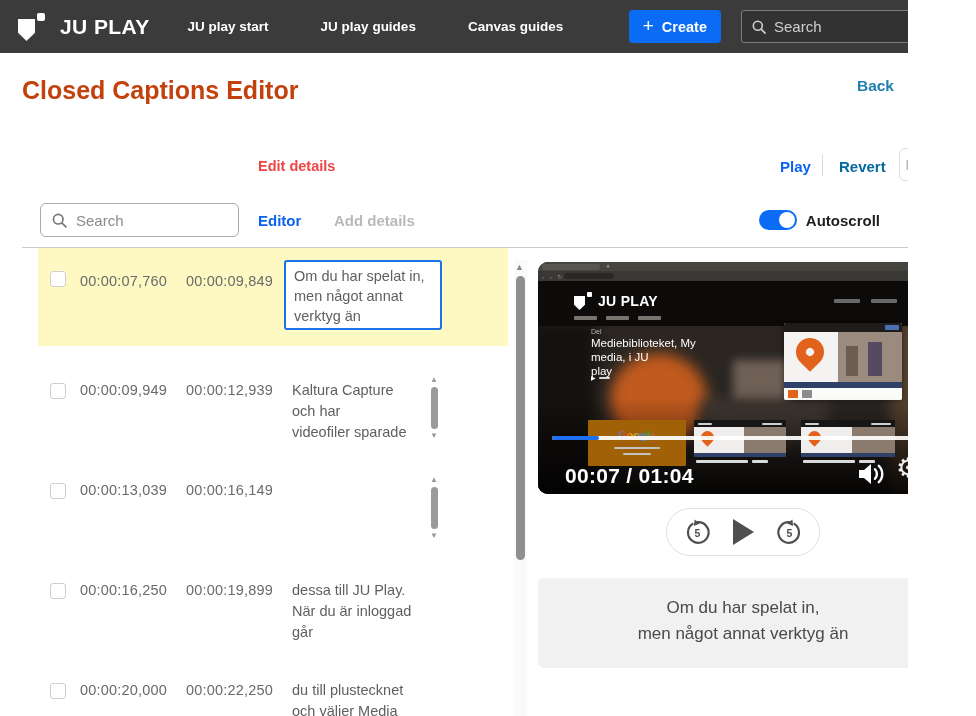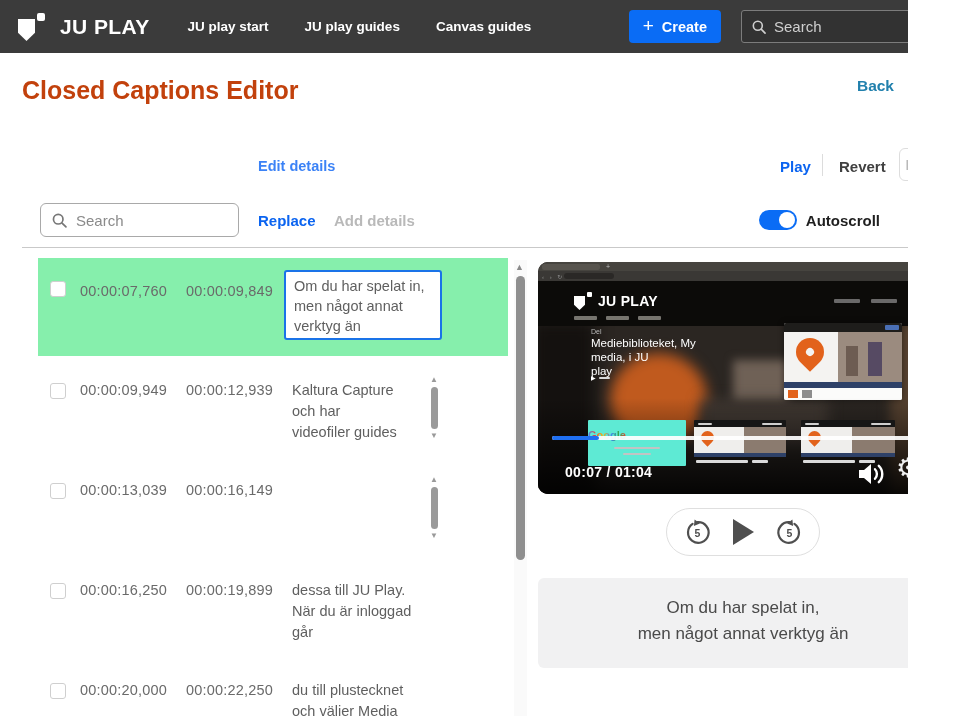--- a/index.html
+++ b/index.html
@@ -6,57 +6,57 @@
   html,body { width: 976px; height: 716px; }
   body { font-family: "Liberation Sans", sans-serif; background: #fff; position: relative; overflow: hidden; }
   #app { position: absolute; inset: 0; width: 908px; height: 716px; overflow: hidden; background:#fff; }
 
   
   .navbar { position:absolute; left:0; top:0; width:976px; height:53px; background:#3b3b3b; display:flex; align-items:center; }
   .julogo { position:relative; width:27px; height:31px; margin-left:18px; flex:0 0 auto; }
   .julogo .lbody { position:absolute; left:0; top:8px; width:17px; height:22px; background:#fff; clip-path:polygon(0 0,100% 0,100% 62%,50% 100%,0 62%); }
   .julogo .ldot { position:absolute; left:19px; top:2px; width:8px; height:8px; background:#fff; border-radius:2px; }
   .brand { color:#fff; font-size:21px; font-weight:800; letter-spacing:.4px; margin-left:15px; }
-  .navlinks { display:flex; gap:36px; margin-left:38px; }
+  .navlinks { display:flex; gap:52px; margin-left:38px; }
   .navlink { color:#fff; font-size:13.5px; font-weight:700; cursor:pointer; }
   .create-btn { margin-left:auto; height:33px; padding:0 14px; background:#0a6cf5; border-radius:4px; display:flex; align-items:center; gap:8px; color:#fff; font-size:14.5px; font-weight:700; cursor:pointer; }
   .create-plus { font-size:19px; font-weight:400; line-height:1; margin-top:-2px; }
   .nav-search { margin-left:20px; width:182px; height:33px; background:#323232; border:1px solid #7c7c7c; border-radius:3px; display:flex; align-items:center; padding:0 9px; gap:7px; }
   .nav-search input { background:transparent; border:none; outline:none; color:#eee; font-size:15px; width:130px; font-family:inherit; }
   .nav-search input::placeholder { color:#cfcfcf; }
   .user-ico { margin-left:20px; margin-right:13px; cursor:pointer; display:flex; }
 
   
   .page-title { position:absolute; left:22px; top:76px; font-size:25px; font-weight:700; color:#c2410c; }
   .back-link { position:absolute; right:14px; top:77px; font-size:15.5px; font-weight:700; color:#2180ad; cursor:pointer; }
 
   
   .lang-select { position:absolute; left:38px; top:149px; width:200px; height:33px; border:1px solid #a9a9a9; border-radius:6px; background:#fff; display:flex; align-items:center; padding:0 13px; cursor:pointer; }
   .lang-select .lab { font-size:14px; font-weight:700; color:#333; }
   .lang-select svg { margin-left:auto; }
-  .edit-details { position:absolute; left:258px; top:158px; font-size:14.5px; font-weight:700; color:#3b82f6; cursor:pointer; }
+  .edit-details { position:absolute; left:258px; top:158px; font-size:14.5px; font-weight:700; color:#ef4444; cursor:pointer; }
   .help-link { position:absolute; left:780px; top:158px; font-size:15px; font-weight:700; color:#0b64f0; cursor:pointer; }
   .vdiv { position:absolute; left:822px; top:154px; width:1px; height:22px; background:#dcdcdc; }
-  .revert-link { position:absolute; left:839px; top:158px; font-size:15px; font-weight:700; color:#404040; cursor:pointer; }
+  .revert-link { position:absolute; left:839px; top:158px; font-size:15px; font-weight:700; color:#0369a1; cursor:pointer; }
   .save-btn { position:absolute; left:899px; top:148px; width:49px; height:33px; border:1px solid #ddd; border-radius:6px; background:#fff; color:#b9b9b9; font-size:15px; font-weight:700; display:flex; align-items:center; justify-content:center; cursor:pointer; }
 
   .search-box { position:absolute; left:40px; top:203px; width:199px; height:34px; border:1px solid #a9a9a9; border-radius:6px; background:#fff; display:flex; align-items:center; padding:0 10px; gap:8px; }
   .search-box input { border:none; outline:none; font-size:15px; color:#333; width:140px; font-family:inherit; }
   .search-box input::placeholder { color:#8a8a8a; }
   .replace-link { position:absolute; left:258px; top:212px; font-size:15px; font-weight:700; color:#0b64f0; cursor:pointer; }
   .addspeaker-link { position:absolute; left:334px; top:212px; font-size:15px; font-weight:700; color:#b9b9b9; cursor:pointer; }
   .autoscroll { position:absolute; right:28px; top:210px; display:flex; align-items:center; gap:9px; }
   .toggle { width:38px; height:20px; border-radius:10px; background:#0a6cf5; position:relative; cursor:pointer; }
   .toggle .knob { position:absolute; right:2px; top:2px; width:16px; height:16px; border-radius:50%; background:#fff; }
   .autoscroll .lab { font-size:15px; font-weight:600; color:#1f1f1f; }
   .hr { position:absolute; left:22px; top:247px; width:926px; height:1px; background:#c9c9c9; }
 
   
   .row { position:absolute; left:38px; width:470px; height:92px; }
-  .row.active { top:258px; height:98px; background:#86efac; }
+  .row.active { top:248px; height:98px; background:#fef9c3; }
   .cbx { position:absolute; left:12px; appearance:none; -webkit-appearance:none; width:16px; height:16px; border:1.5px solid #cfcfcf; border-radius:3px; background:#fff; cursor:pointer; }
   .tstart, .tend { position:absolute; font-size:14.5px; color:#6a6a6a; letter-spacing:.2px; cursor:text; }
   .tstart { left:42px; } .tend { left:148px;text-align:right; }
   .row.active .cbx { top:23px; } .row.active .tstart, .row.active .tend { top:25px; }
   .row:not(.active) .cbx { top:12px; } .row:not(.active) .tstart, .row:not(.active) .tend { top:11px; }
   .cap-text { position:absolute; left:254px; top:9px; width:132px; font-size:14.5px; line-height:21px; color:#5f5f5f; white-space:pre-line; cursor:text; }
   .cap-edit { position:absolute; left:246px; top:12px; width:158px; height:70px; border:2px solid #1a73e8; border-radius:3px; background:#fff; resize:none; overflow:hidden; outline:none; padding:4px 8px; font-family:inherit; font-size:14.5px; line-height:20px; color:#5f5f5f; }
   .minibar { position:absolute; left:390px; top:4px; width:12px; height:72px; display:flex; flex-direction:column; align-items:center; }
   .minibar .sa { font-size:8px; color:#9a9a9a; line-height:10px; cursor:pointer; }
   .minibar .sthumb { width:7px; height:42px; background:#9a9a9a; border-radius:4px; margin:2px 0; cursor:pointer; }
@@ -105,38 +105,38 @@
   .card-img i { position:absolute; display:block; background:#6d5c52; }
   .card-img i.a { left:8px; top:14px; width:12px; height:30px; }
   .card-img i.b { left:30px; top:10px; width:14px; height:34px; background:#564a63; }
   .card-bluebar { height:6px; background:#2e4168; }
   .card-strip { height:12px; background:#fbfbfa; position:relative; }
   .card-strip i { position:absolute; top:2px; display:block; width:10px; height:8px; }
   .card-strip i.o { left:4px; background:#e2621b; }
   .card-strip i.g2 { left:18px; background:#8d8d8d; }
   .p-gradient { position:absolute; left:0; bottom:0; width:100%; height:96px; background:linear-gradient(to bottom, rgba(0,0,0,0), rgba(0,0,0,.88)); z-index:6; }
   .thumb { position:absolute; top:158px; height:46px; z-index:7; overflow:hidden; border-radius:1px; }
-  .t1 { left:50px; width:98px; background:#5eead4; }
+  .t1 { left:50px; width:98px; background:#a16207; text-align:center; }
   .t1 .google { margin-top:9px; display:inline-block; font-size:11px; font-weight:700; background:linear-gradient(90deg,#4285F4,#EA4335,#FBBC05,#4285F4,#34A853,#EA4335); -webkit-background-clip:text; background-clip:text; color:transparent; }
   .t1 i { display:block; height:2px; background:#c3c3c3; margin:4px auto 0; border-radius:1px; }
   .t1 i.w1 { width:46px; } .t1 i.w2 { width:28px; }
   .t2 { left:156px; width:92px; } .t3 { left:263px; width:94px; }
   .mini-head { height:7px; background:#161616; position:relative; }
   .mini-head i { position:absolute; top:2.5px; display:block; height:2px; background:#cfcfcf; border-radius:1px; }
   .mini-head i.a { left:4px; width:14px; } .mini-head i.b { right:4px; width:20px; }
   .mini-body { height:26px; background:#efeeec; position:relative; }
   .mini-pin { position:absolute; left:7px; top:4px; width:13px; height:13px; background:#e2621b; border-radius:50% 50% 50% 0; transform:rotate(-45deg); }
   .mini-img { position:absolute; right:0; top:0; width:46%; height:26px; background:#8b7b6f; }
   .mini-blue { height:4px; background:#2e4168; }
   .mini-cap { height:9px; position:relative; }
   .mini-cap i { position:absolute; top:3px; display:block; height:2.5px; background:#f2f2f2; opacity:.9; border-radius:1px; }
   .mini-cap i.a { left:2px; width:52px; } .mini-cap i.b { left:58px; width:16px; }
   .p-progress { position:absolute; left:14px; top:174px; width:382px; height:4px; background:rgba(255,255,255,.92); border-radius:2px; z-index:8; cursor:pointer; }
   .p-progress .fill { width:47px; height:4px; background:#1f6ff2; border-radius:2px; }
-  .p-time { position:absolute; left:27px; top:202px; color:#fff; font-size:14px; font-weight:700; letter-spacing:.3px; z-index:8; }
+  .p-time { position:absolute; left:27px; top:202px; color:#fff; font-size:21px; font-weight:700; letter-spacing:.3px; z-index:8; }
   .p-volume { position:absolute; left:318px; top:199px; z-index:8; cursor:pointer; display:flex; }
   .p-gear { position:absolute; left:358px; top:193px; z-index:8; font-size:27px; color:#f0f0f0; cursor:pointer; line-height:1; }
 
   
   .transport { position:absolute; left:666px; top:508px; width:154px; height:48px; border:1.5px solid #dfdfdf; border-radius:26px; background:#fff; display:flex; align-items:center; justify-content:center; gap:22px; }
   .tbtn { cursor:pointer; display:flex; align-items:center; }
   .play-tri { width:0; height:0; border-left:21px solid #4f4f4f; border-top:13px solid transparent; border-bottom:13px solid transparent; }
 
   
   .preview { position:absolute; left:538px; top:578px; width:410px; height:90px; background:#f1f1f2; border-radius:6px; }
@@ -186,21 +186,21 @@
   <div class="revert-link">Revert</div>
   <div class="save-btn">Back</div>
 
   <div class="search-box">
     <svg width="17" height="17" viewBox="0 0 20 20">
       <circle cx="8.5" cy="8.5" r="5.6" fill="none" stroke="#777" stroke-width="2"></circle>
       <line x1="13" y1="13" x2="17.6" y2="17.6" stroke="#777" stroke-width="2" stroke-linecap="round"></line>
     </svg>
     <input type="text" placeholder="Search" style="">
   </div>
-  <div class="replace-link">Replace</div>
+  <div class="replace-link">Editor</div>
   <div class="addspeaker-link">Add details</div>
   <div class="autoscroll">
     <div class="toggle">
       <div class="knob"></div>
     </div>
     <div class="lab">Autoscroll</div>
   </div>
   <div class="hr"></div>
 
   <div class="row active">
@@ -211,21 +211,21 @@
 men något annat
 verktyg än</textarea>
   </div>
 
   <div class="row r2">
     <input type="checkbox" class="cbx" style="">
     <div class="tstart">00:00:09,949</div>
     <div class="tend">00:00:12,939</div>
     <div class="cap-text">Kaltura Capture
 och har
-videofiler guides</div>
+videofiler sparade</div>
     <div class="minibar">
       <span class="sa">▲</span>
       <div class="sthumb"></div>
       <span class="sa">▼</span>
     </div>
   </div>
 
   <div class="row r3">
     <input type="checkbox" class="cbx" style="">
     <div class="tstart">00:00:13,039</div>

